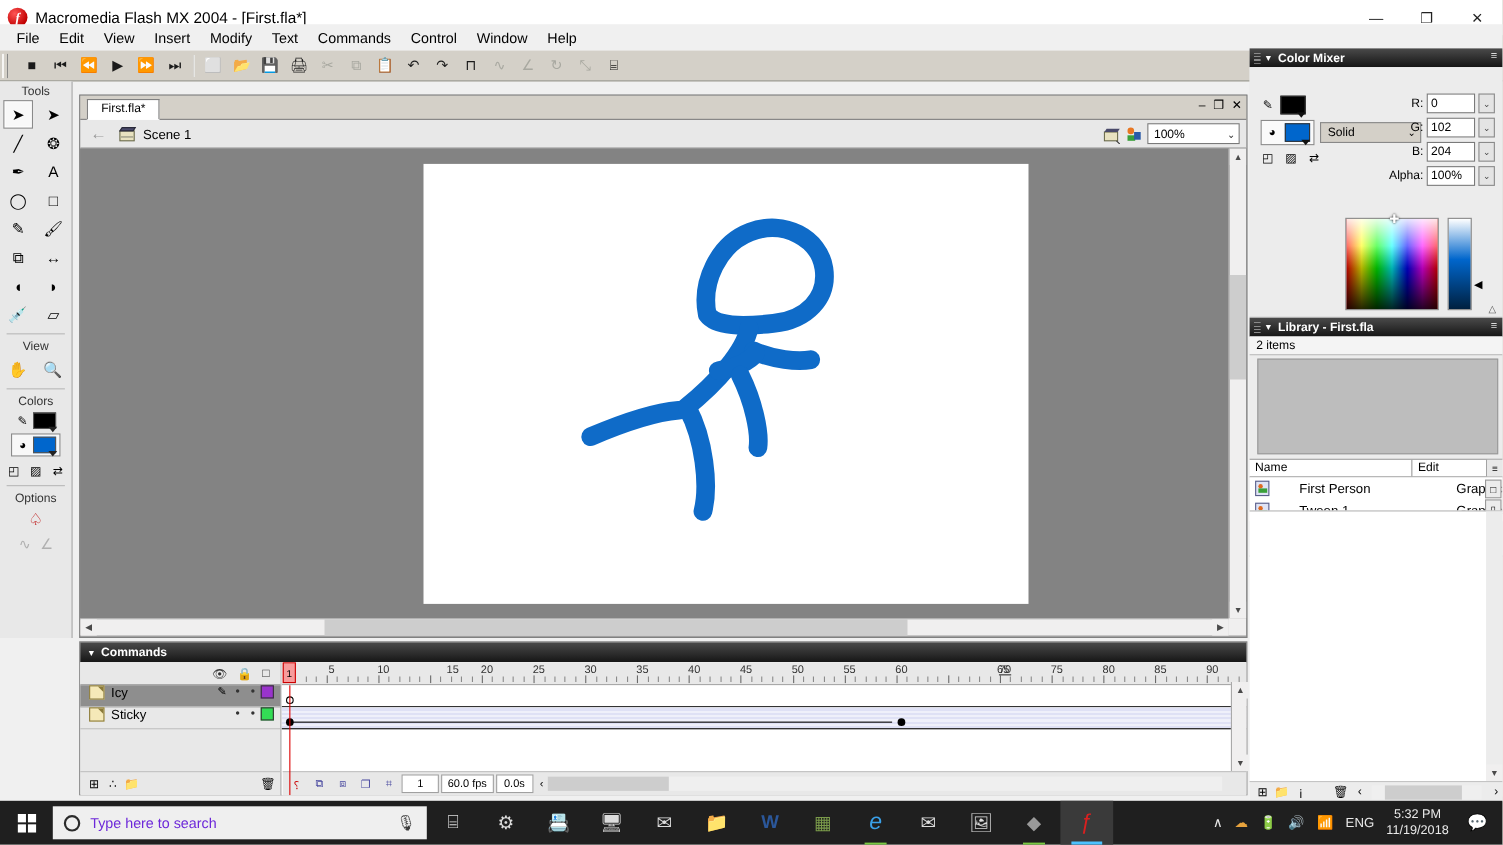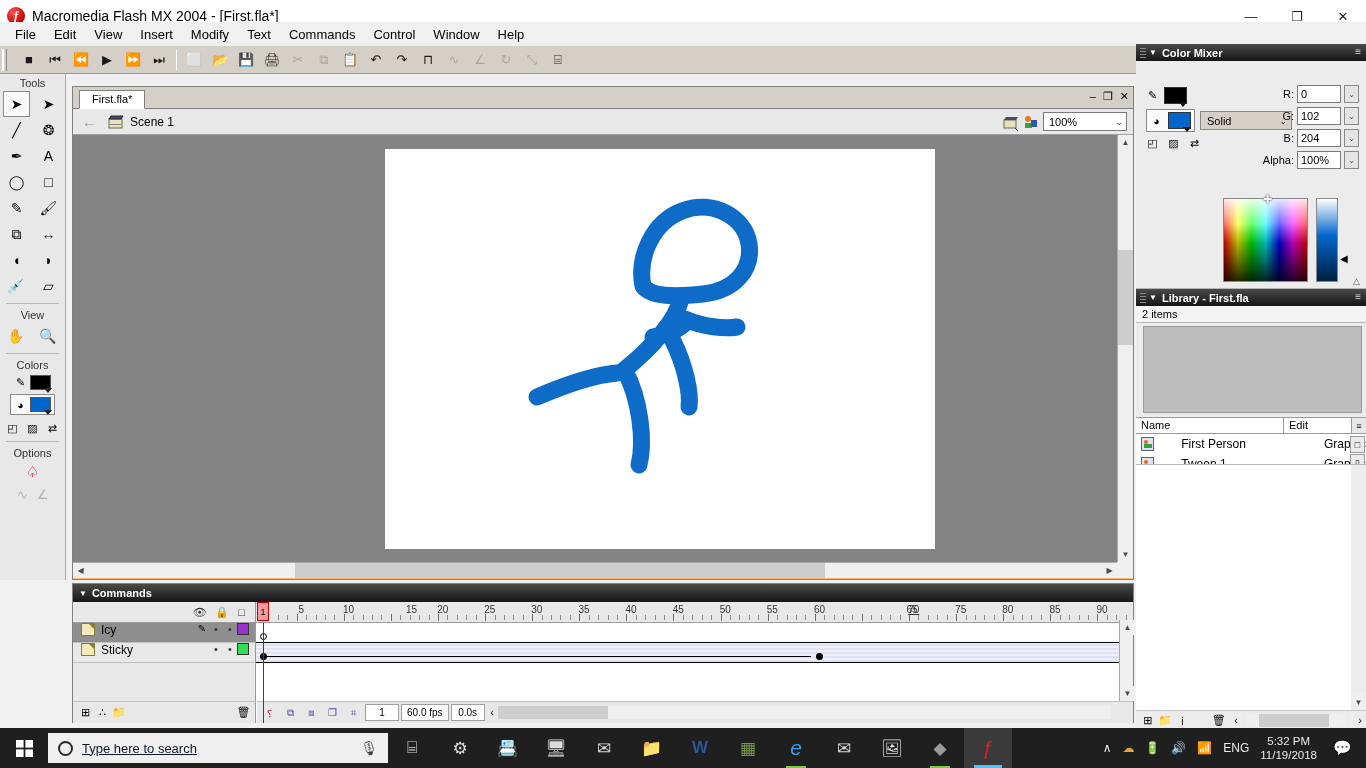--- a/index.html
+++ b/index.html
@@ -70,21 +70,21 @@
   .sw-box { width:21px; height:15px; border:1px solid #555; position:relative; }
   .sw-box:after{ content:""; position:absolute; right:-2px; bottom:-4px;
      border-left:4px solid transparent; border-right:4px solid transparent; border-top:5px solid #222;}
   .sw-sel { border:1px solid #8a8a8a; background:#f8f8f8; padding:2px 3px; display:flex; align-items:center; gap:3px; }
   .mini-row { display:flex; align-items:center; justify-content:center; gap:7px; padding:5px 0 2px; }
   .mini { width:13px; height:13px; font-size:11px; display:flex; align-items:center; justify-content:center; }
 
   
   .docwin {
     position:absolute; left:72px; top:86px; width:1062px; height:494px;
-    background:#fdba74; border:1px solid #808080;
+    background:#a3a3a3; border:1px solid #808080;
   }
   .doctabs { height:22px; background:#d4d0c8; display:flex; align-items:flex-end; position:relative;
              border-bottom:1px solid #808080; }
   .doctab {
     margin-left:6px; padding:2px 12px 3px; background:#fff;
     border:1px solid #808080; border-bottom:1px solid #fff;
     font-size:11px; color:#000; position:relative; top:1px;
   }
   .doc-wbtns { position:absolute; right:4px; top:3px; display:flex; gap:7px; font-size:11px; color:#000; }
   .doc-wbtn { cursor:default; line-height:12px; }
@@ -253,21 +253,21 @@
   .bottom-filler { position:absolute; left:0; top:420px; width:230px; height:265px; background:#fff;
                    border-top:1px solid #b5b5b5; }
   .bf-scroll { position:absolute; right:0; top:0; width:15px; height:245px; background:#ececec; }
 
   
   .taskbar { position:absolute; left:0; top:728px; width:1366px; height:40px; background:#1f1f1f; display:flex; align-items:center; }
   .startbtn { width:48px; height:40px; display:flex; align-items:center; justify-content:center; }
   .searchbox { width:340px; height:30px; background:#efefef; display:flex; align-items:center;
                padding:0 10px; gap:9px; }
   .search-o { width:15px; height:15px; border:2px solid #2b2b2b; border-radius:50%; }
-  .search-txt { font-size:13px; color:#0f172a; flex:1;text-decoration:underline; }
+  .search-txt { font-size:13px; color:#6d28d9; flex:1; }
   .mic { font-size:14px; color:#3a3a3a; }
   .tb-ico { width:48px; height:40px; display:flex; align-items:center; justify-content:center;
             font-size:17px; color:#dcdcdc; position:relative; }
   .tb-ico.active:after { content:""; position:absolute; bottom:0; left:10px; right:10px; height:3px; background:#4cc2ff; }
   .tb-ico.running:after { content:""; position:absolute; bottom:0; left:14px; right:14px; height:2px; background:#7ac943; }
   .tray { margin-left:auto; display:flex; align-items:center; gap:11px; padding-right:8px; color:#e9e9e9; font-size:12px; }
   .clock { text-align:center; font-size:11.5px; line-height:14px; }
   .notif { width:30px; height:40px; display:flex; align-items:center; justify-content:center; font-size:15px; }
 </style>
 </head>

